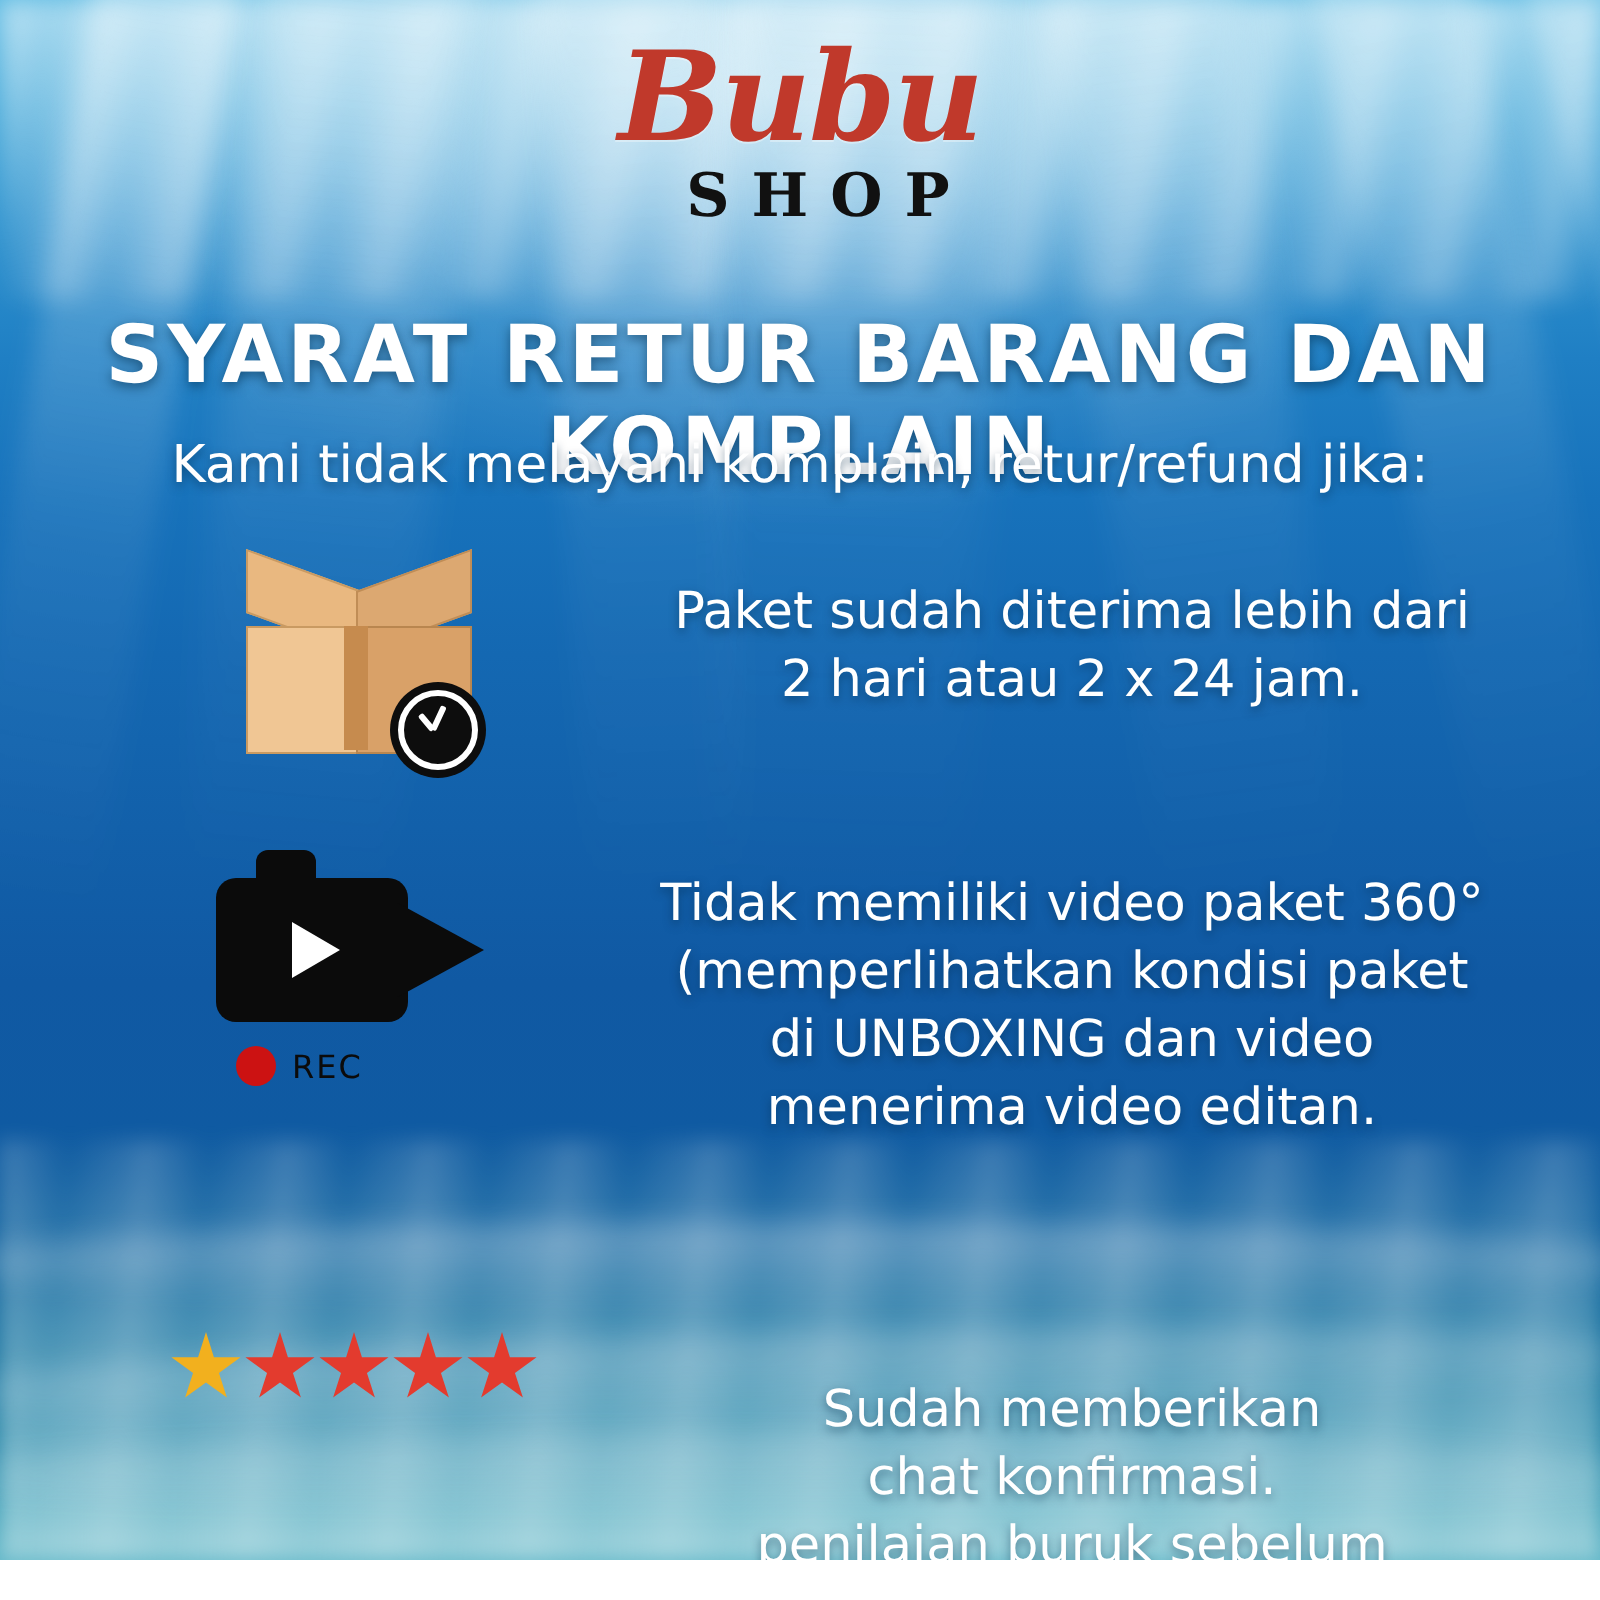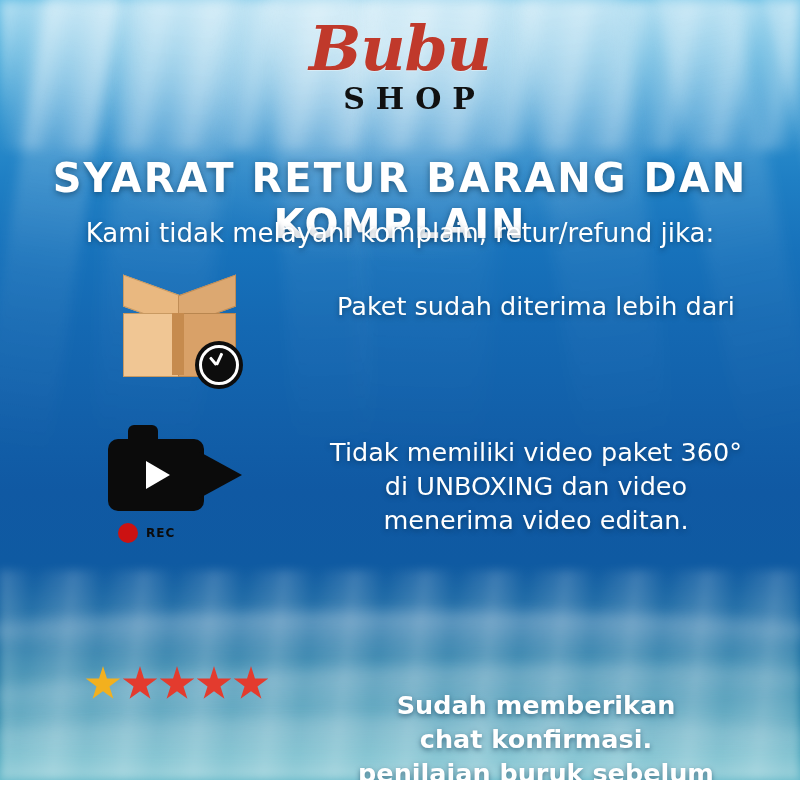--- a/index.html
+++ b/index.html
@@ -165,21 +165,21 @@
     font-size: 25.5px;
     line-height: 1.34;
     text-shadow: 0 2px 5px rgba(0,40,70,0.5);
     padding-top: 4px;
   }
   #row-1 { height: 120px; }
   #row-2 { height: 235px; }
   #row-3 { height: 130px; }
   #row-1 .text-cell { padding-top: 14px; }
   #row-2 .text-cell { padding-top: 22px; }
-  #row-3 .text-cell { padding-top: 22px; font-weight: bold; }
+  #row-3 .text-cell { padding-top: 22px; }
 
   
   .box-icon { position: relative; width: 120px; height: 110px; }
   .box-icon .lid-l {
     position: absolute; top: 10px; left: 6px;
     width: 56px; height: 30px;
     background: #e9b880;
     transform: skewY(20deg);
     border: 1px solid #c99a62;
   }
@@ -260,21 +260,21 @@
   }
   .cam-icon .rec-row {
     position: absolute; bottom: 0px; left: 16px;
     display: flex; align-items: center; gap: 8px;
   }
   .cam-icon .rec-dot {
     width: 20px; height: 20px; border-radius: 50%;
     background: #cc1212;
   }
   .cam-icon .rec-label {
-    color: #0b0b0b; font-weight: 700; font-size: 12px;
+    color: #0b0b0b; font-weight: 400; font-size: 16px;
     letter-spacing: 1px;
   }
 
   
   .stars { display: flex; gap: 1px; }
   .star {
     width: 36px; height: 36px;
     display: inline-block;
     clip-path: polygon(50% 0%, 61% 35%, 98% 35%, 68% 57%, 79% 91%, 50% 70%, 21% 91%, 32% 57%, 2% 35%, 39% 35%);
   }
@@ -322,38 +322,40 @@
           <div class="clockbadge">
             <div class="face">
               <div class="hand-h"></div>
               <div class="hand-m"></div>
             </div>
           </div>
         </div>
       </div>
       <div class="text-cell">
         <span class="textline">Paket sudah diterima lebih dari</span>
+        <span class="textline">2 hari atau 2 x 24 jam.</span>
       </div>
     </div>
 
     <div class="row" id="row-2">
       <div class="icon-cell">
         <div class="cam-icon">
           <div class="nub"></div>
           <div class="body"></div>
           <div class="lens"></div>
           <div class="play"></div>
           <div class="rec-row">
             <div class="rec-dot"></div>
             <div class="rec-label">REC</div>
           </div>
         </div>
       </div>
       <div class="text-cell">
         <span class="textline">Tidak memiliki video paket 360°</span>
+        <span class="textline">(memperlihatkan kondisi paket</span>
         <span class="textline">di UNBOXING dan video</span>
         <span class="textline">menerima video editan.</span>
       </div>
     </div>
 
     <div class="row" id="row-3">
       <div class="icon-cell">
         <div class="stars">
           <span class="star" id="star-0" style="background: rgb(242, 176, 30);"></span>
           <span class="star" id="star-1" style="background: rgb(227, 59, 46);"></span>

